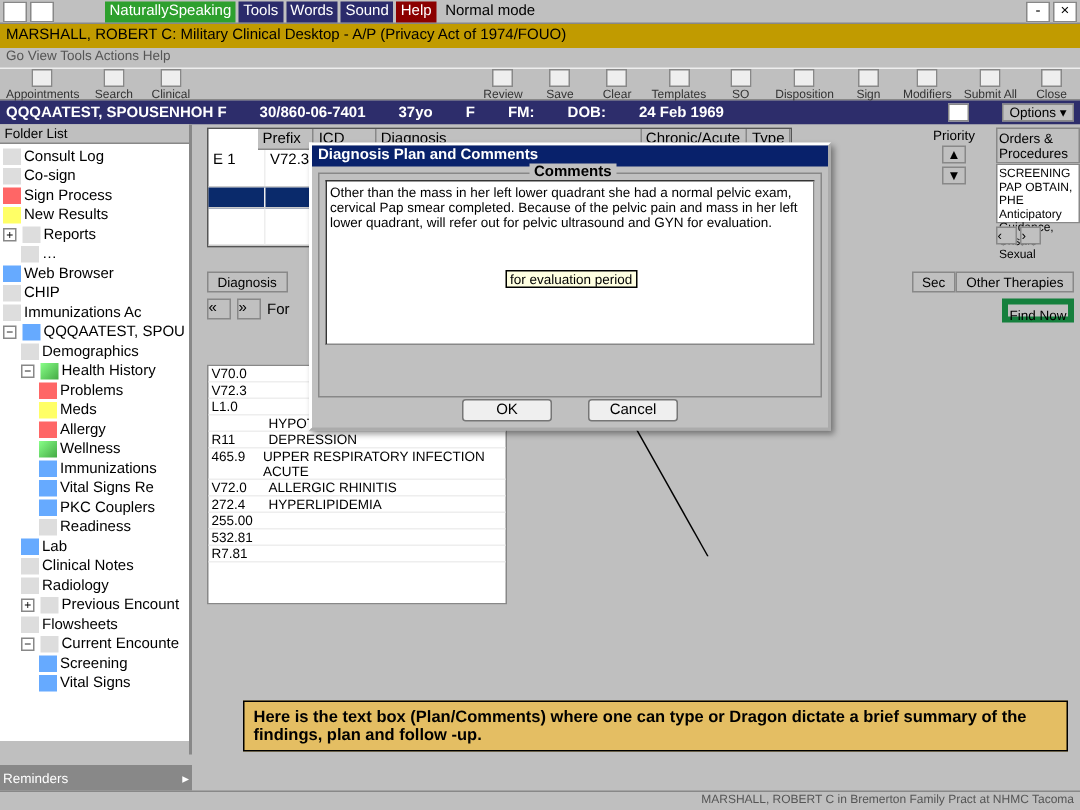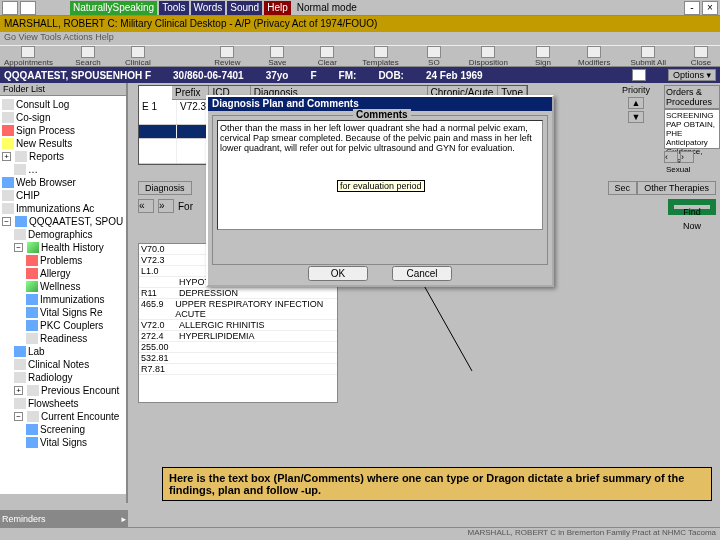--- a/index.html
+++ b/index.html
@@ -7,21 +7,21 @@
 
   .topbar { height: 16px; background: #c0c0c0; display: flex; align-items: center; gap: 2px; padding: 0 2px; border-bottom: 1px solid #888; }
   .topbar .box { width: 16px; height: 14px; border: 1px solid #888; background: #fff; display:flex;align-items:center;justify-content:center;}
   .topbar .grn { background:#2ea02e;color:#fff;padding:0 3px;height:14px;line-height:14px;}
   .topbar .blk { background:#2b2b6b;color:#fff;padding:0 3px;height:14px;line-height:14px;}
   .topbar .red { background:#8b0000;color:#fff;padding:0 3px;height:14px;line-height:14px;}
   .topbar .mode { padding:0 4px; }
 
   .titlebar { height:16px; background:#c19b00; color:#000; padding:0 4px; line-height:16px; font-size:10px;}
   .menubar { height:13px; background:#c0c0c0; color:#555; font-size:9px; padding:0 4px;}
-  .toolbar { height:22px; background:#bfbfbf; display:flex; align-items:center; gap:20px; padding:0 4px; border-top:1px solid #eee; border-bottom:1px solid #888;}
+  .toolbar { height:22px; background:#bfbfbf; display:flex; align-items:center; gap:8px; padding:0 4px; border-top:1px solid #eee; border-bottom:1px solid #888;}
   .toolbar .btn { display:flex; flex-direction:column; align-items:center; font-size:8px; color:#333; min-width:30px;}
   .toolbar .ico { width:14px;height:12px;background:#eee;border:1px solid #888;}
   .toolbar .spacer { flex:1; }
 
   .pband { height:16px; background:#2d2d6b; color:#fff; display:flex; align-items:center; padding:0 4px; font-weight:bold; font-size:10px; gap:22px;}
   .pband .fill{flex:1;}
   .pband .opt{background:#c0c0c0;color:#000;font-weight:normal;font-size:9px;padding:0 4px;border:1px solid #888;}
 
   .main { position:relative; height:447px; background:#bfbfbf; }
 
@@ -50,21 +50,21 @@
   .orderspanel { position:absolute; top:2px; right:0; width:56px; font-size:9px;}
   .orderspanel .hdr{background:#c0c0c0;border:1px solid #888;padding:1px;}
   .orderspanel .box{background:#fff;border:1px solid #888;height:40px;font-size:8px;padding:1px;}
 
   .dxtabs { position:absolute; left:6px; top:98px; display:flex; gap:0;}
   .dxtabs .tab, .rtabs .tab { background:#c0c0c0;border:1px solid #888;padding:1px 6px;font-size:9px;}
   .rtabs { position:absolute; right:4px; top:98px; display:flex; gap:0;}
 
   .findrow { position:absolute; left:6px; top:116px; display:flex;align-items:center;gap:4px;}
   .findrow .sq{width:16px;height:14px;border:1px solid #888;background:#c0c0c0;}
-  .findnow { position:absolute; right:4px; top:116px; width:48px;height:16px;border:6px solid #15803d;background:#c0c0c0;font-size:9px;text-align:center;line-height:14px;}
+  .findnow { position:absolute; right:4px; top:116px; width:48px;height:16px;border:4px solid #15803d;background:#c0c0c0;font-size:9px;text-align:center;line-height:14px;}
 
   .codelist { position:absolute; left:6px; top:160px; width:200px; height:160px; background:#fff; border:1px solid #888;font-size:9px;}
   .codelist .r{display:flex;gap:6px;padding:0 2px;border-bottom:1px solid #eee;}
   .codelist .c{width:32px;}
 
   .btmrow { position:absolute; left:220px; bottom:20px; display:flex; gap:20px;}
   .btmrow .b{border:1px solid #888;background:#c0c0c0;padding:1px 8px;font-size:9px;}
 
   .annot { position:absolute; left:30px; bottom:2px; width:550px; background:#e4be63; border:1px solid #000; padding:4px 6px; font-size:11px; font-weight:bold;}
   .arrow-line { position:absolute; left:230px; top:108px; width:120px; height:180px; pointer-events:none;}
@@ -223,20 +223,24 @@
           <span>Demographics</span>
         </div>
         <div class="tree-item i1">
           <span class="plus">−</span>
           <span class="icn fldcube"></span>
           <span>Health History</span>
         </div>
         <div class="tree-item i2">
           <span class="icn rd"></span>
           <span>Problems</span>
+        </div>
+        <div class="tree-item i2">
+          <span class="icn yl"></span>
+          <span>Meds</span>
         </div>
         <div class="tree-item i2">
           <span class="icn rd"></span>
           <span>Allergy</span>
         </div>
         <div class="tree-item i2">
           <span class="icn fldcube"></span>
           <span>Wellness</span>
         </div>
         <div class="tree-item i2">

